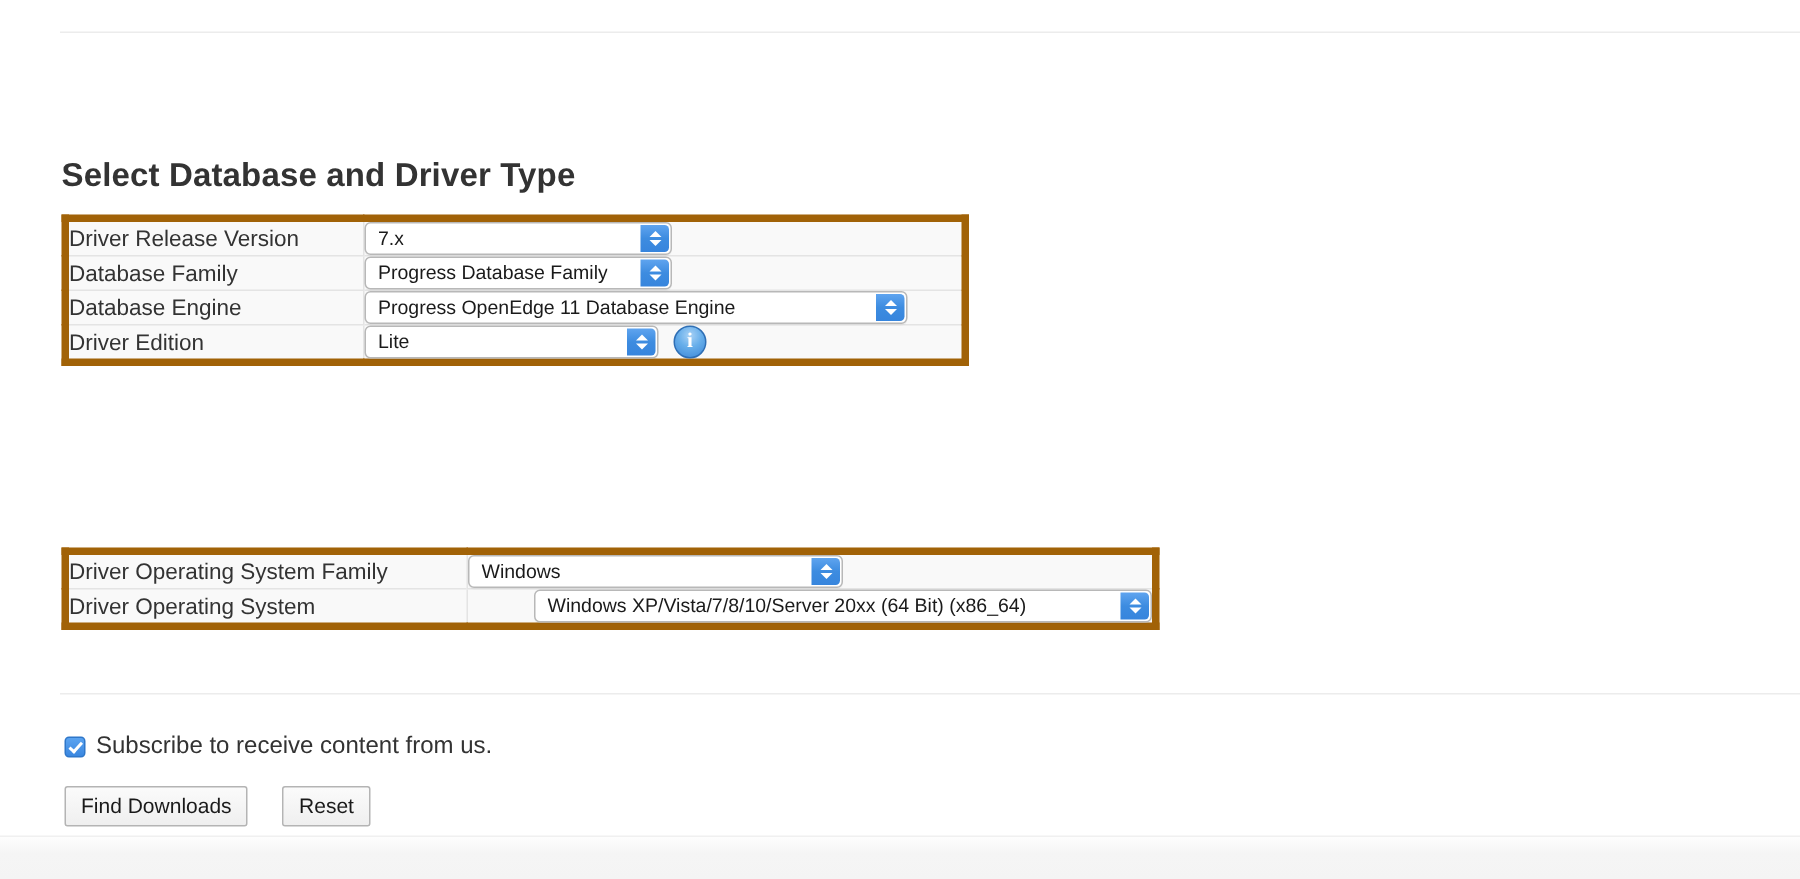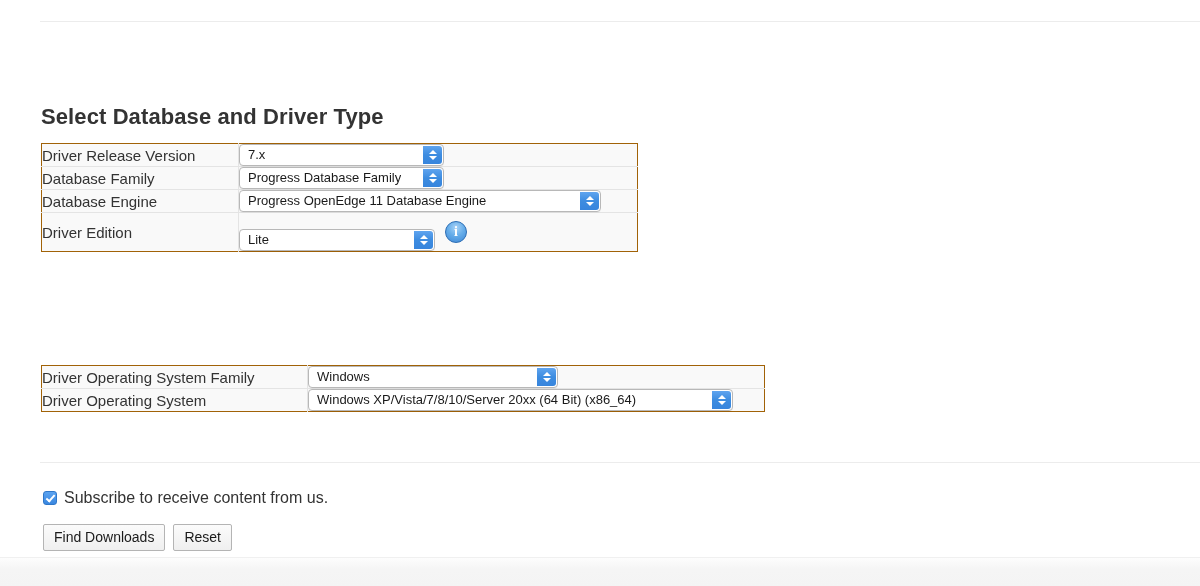--- a/index.html
+++ b/index.html
@@ -80,21 +80,21 @@
     letter-spacing: 0.1px;
   }
   #heading-1 { left: 41px; top: 104px; }
   #heading-2 { left: 41px; top: 327px; }
 
   
   table.form-table {
     position: absolute;
     border-collapse: collapse;
     background: #f9f9f9;
-    border: 1px solid #a16207;
+    border: 5px solid #a16207;
     table-layout: fixed;
   }
   #table-db {
     left: 41px;
     top: 143px;
     width: 596px;
   }
   #table-os {
     left: 41px;
     top: 365px;
@@ -176,23 +176,23 @@
   .select .stepper .arrow.up {
     border-bottom: 4px solid #ffffff;
   }
   .select .stepper .arrow.down {
     border-top: 4px solid #ffffff;
   }
 
   .w-200 { width: 205px; }
   .w-225 { width: 205px; align-items: center; }
   .w-360 { width: 362px; }
-  .w-195 { width: 196px; margin-top: 16px; }
+  .w-195 { width: 196px; }
   .w-250 { width: 250px; }
-  .w-425 { width: 425px; }
+  .w-425 { width: 425px; margin-left: 44px; }
 
   
   .info-icon {
     width: 22px;
     height: 22px;
     border-radius: 50%;
     background: radial-gradient(circle at 50% 28%, #a9d2f6 0%, #67aeea 45%, #3d87d6 100%);
     border: 1px solid #2f6fb5;
     box-sizing: border-box;
     display: inline-flex;
@@ -254,21 +254,21 @@
     line-height: 18px;
     cursor: pointer;
   }
 
   
   .button-row {
     position: absolute;
     left: 43px;
     top: 524px;
     display: flex;
-    gap: 8px;
+    gap: 23px;
   }
   .btn {
     font-family: "Liberation Sans", sans-serif;
     font-size: 14px;
     line-height: 16px;
     color: #1a1a1a;
     background: linear-gradient(to bottom, #fbfbfb 0%, #efefef 100%);
     border: 1px solid #b4b4b4;
     border-radius: 2px;
     padding: 4px 10px 5px 10px;

